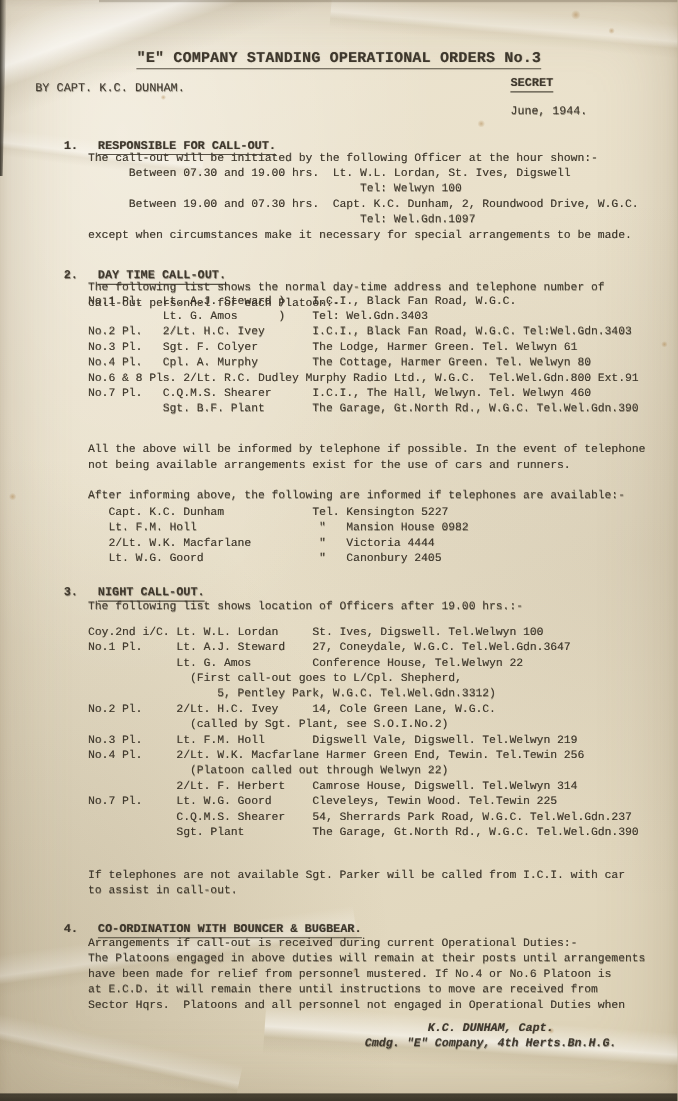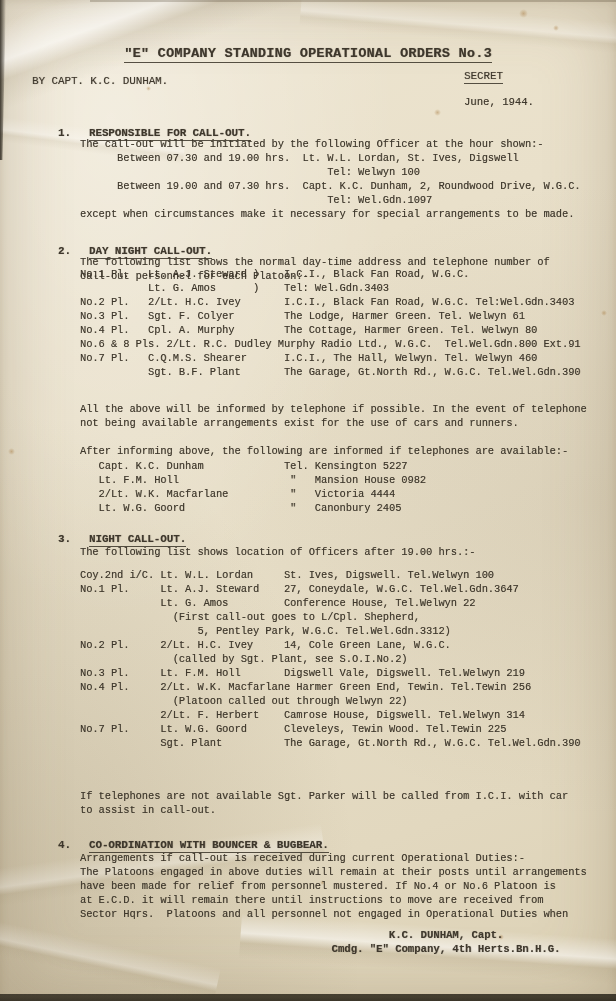--- a/index.html
+++ b/index.html
@@ -30,29 +30,29 @@
 
   .line{white-space:pre;font-size:10.3px;line-height:14px;height:14px;
         text-shadow:0.3px 0.3px 0.6px rgba(70,62,48,0.55);}
   .block{position:absolute;left:80px;}
   .ul{border-bottom:1.2px solid rgba(58,52,40,0.85);padding-bottom:0.5px;}
   .title{position:absolute;left:80px;top:46px;width:456px;text-align:center;
          font-size:13.6px;font-weight:bold;letter-spacing:0.2px;
          text-shadow:0.4px 0.4px 0.7px rgba(60,52,40,0.6);}
   .byline{position:absolute;left:32px;top:75px;font-size:10.8px;font-weight:normal;white-space:pre;
           text-shadow:0.4px 0.4px 0.7px rgba(60,52,40,0.55);}
-  .classbox{position:absolute;left:464px;top:70px;font-size:10.8px;font-weight:normal;
+  .classbox{position:absolute;left:464px;top:70px;font-size:10.8px;font-weight:bold;
             text-shadow:0.4px 0.4px 0.7px rgba(60,52,40,0.55);}
   .datebox{position:absolute;left:464px;top:96px;font-size:10.6px;white-space:pre;
            text-shadow:0.3px 0.3px 0.6px rgba(70,62,48,0.55);}
   .sec{position:absolute;left:32px;font-size:10.8px;font-weight:bold;white-space:pre;
        text-shadow:0.4px 0.4px 0.7px rgba(60,52,40,0.6);}
   .sec .num{display:inline-block;width:31px;}
   .sig{position:absolute;left:298px;top:928px;width:296px;text-align:center;}
-  .sig .line{font-size:10.6px;font-weight:bold;text-shadow:0.4px 0.4px 0.7px rgba(60,52,40,0.55);}
+  .sig .line{font-size:10.6px;font-weight:bold;text-shadow:0.4px 0.4px 0.7px rgba(60,52,40,0.55);font-style:italic;}
 </style>
 </head>
 <body>
 
 <div class="scan">
   <div class="paper"></div>
 
   <div class="crease hl" style="left:-70px;top:-45px;width:400px;height:130px;transform:rotate(-20deg);"></div>
   <div class="crease soft" style="left:-25px;top:118px;width:210px;height:42px;transform:rotate(7deg);"></div>
   <div class="crease soft" style="left:300px;top:0px;width:360px;height:52px;transform:rotate(5deg);"></div>
@@ -82,21 +82,21 @@
   <div class="block" style="top:137px">
     <div class="line">The call-out will be initiated by the following Officer at the hour shown:-</div>
     <div class="line">      Between 07.30 and 19.00 hrs.  Lt. W.L. Lordan, St. Ives, Digswell</div>
     <div class="line">                                        Tel: Welwyn 100</div>
     <div class="line">      Between 19.00 and 07.30 hrs.  Capt. K.C. Dunham, 2, Roundwood Drive, W.G.C.</div>
     <div class="line">                                        Tel: Wel.Gdn.1097</div>
     <div class="line">except when circumstances make it necessary for special arrangements to be made.</div>
   </div>
 
   <div class="sec" style="top:233px">
-    <span class="num">2.</span><span class="ul">DAY NIGHT CALL-OUT.</span>
+    <span class="num">2.</span><span class="ul">DAY TIME CALL-OUT.</span>
   </div>
   <div class="block" style="top:255px">
     <div class="line">The following list shows the normal day-time address and telephone number of</div>
     <div class="line">call-out personnel for each Platoon:-</div>
   </div>
   <div class="block" style="top:267px">
     <div class="line">No.1 Pl.   Lt. A.J. Steward )    I.C.I., Black Fan Road, W.G.C.</div>
     <div class="line">           Lt. G. Amos      )    Tel: Wel.Gdn.3403</div>
     <div class="line">No.2 Pl.   2/Lt. H.C. Ivey       I.C.I., Black Fan Road, W.G.C. Tel:Wel.Gdn.3403</div>
     <div class="line">No.3 Pl.   Sgt. F. Colyer        The Lodge, Harmer Green. Tel. Welwyn 61</div>
@@ -131,20 +131,21 @@
     <div class="line">             Lt. G. Amos         Conference House, Tel.Welwyn 22</div>
     <div class="line">               (First call-out goes to L/Cpl. Shepherd,</div>
     <div class="line">                   5, Pentley Park, W.G.C. Tel.Wel.Gdn.3312)</div>
     <div class="line">No.2 Pl.     2/Lt. H.C. Ivey     14, Cole Green Lane, W.G.C.</div>
     <div class="line">               (called by Sgt. Plant, see S.O.I.No.2)</div>
     <div class="line">No.3 Pl.     Lt. F.M. Holl       Digswell Vale, Digswell. Tel.Welwyn 219</div>
     <div class="line">No.4 Pl.     2/Lt. W.K. Macfarlane Harmer Green End, Tewin. Tel.Tewin 256</div>
     <div class="line">               (Platoon called out through Welwyn 22)</div>
     <div class="line">             2/Lt. F. Herbert    Camrose House, Digswell. Tel.Welwyn 314</div>
     <div class="line">No.7 Pl.     Lt. W.G. Goord      Cleveleys, Tewin Wood. Tel.Tewin 225</div>
+    <div class="line">             C.Q.M.S. Shearer    54, Sherrards Park Road, W.G.C. Tel.Wel.Gdn.237</div>
     <div class="line">             Sgt. Plant          The Garage, Gt.North Rd., W.G.C. Tel.Wel.Gdn.390</div>
   </div>
   <div class="block" style="top:789px">
     <div class="line">If telephones are not available Sgt. Parker will be called from I.C.I. with car</div>
     <div class="line">to assist in call-out.</div>
   </div>
 
   <div class="sec" style="top:827px">
     <span class="num">4.</span><span class="ul">CO-ORDINATION WITH BOUNCER &amp; BUGBEAR.</span>
   </div>

